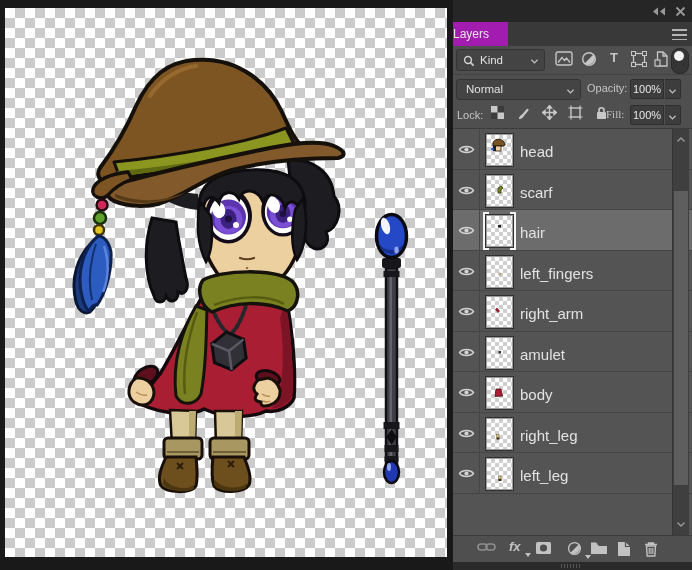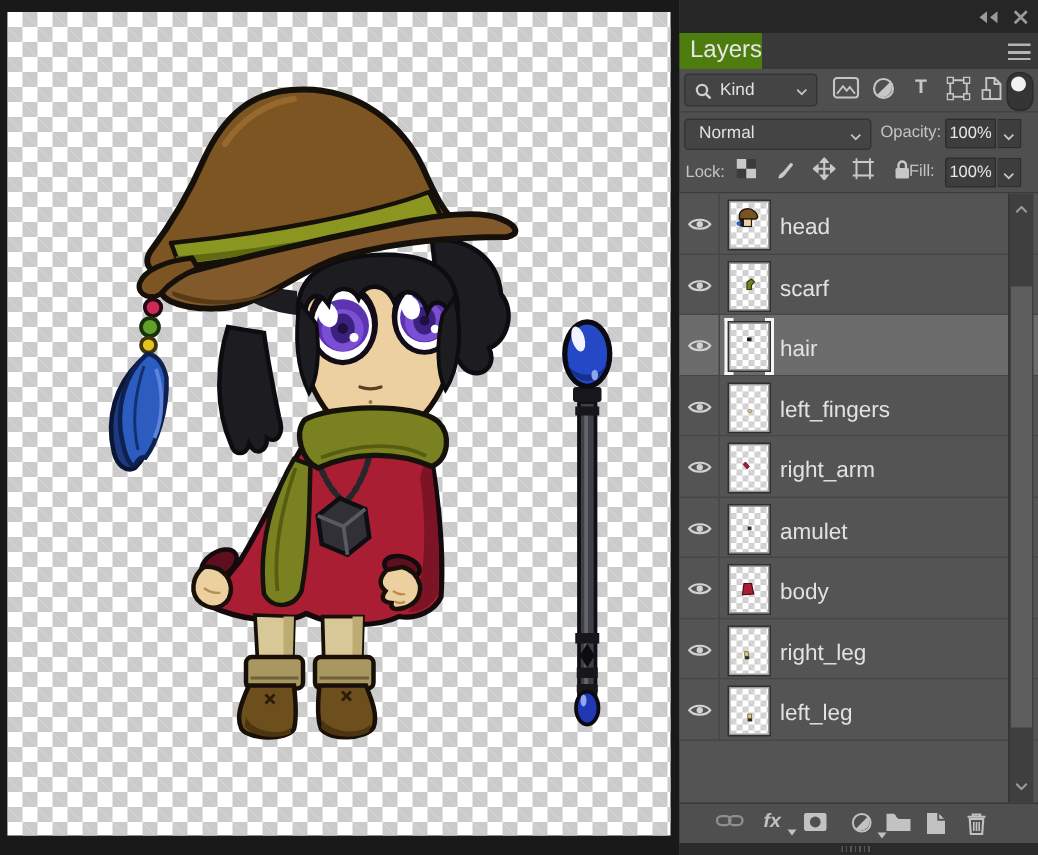--- a/index.html
+++ b/index.html
@@ -24,22 +24,22 @@
   .panel{
     position:absolute;left:453px;top:0;width:239px;height:570px;
     background:#4f4f4f;color:#d6d6d6;font-size:11px;
   }
   .topbar{position:absolute;left:0;top:0;width:239px;height:22px;background:#262626;}
   .topbar .collapse{position:absolute;right:26px;top:7px;width:14px;height:9px;cursor:pointer;}
   .topbar .close{position:absolute;right:6px;top:6px;width:11px;height:11px;cursor:pointer;}
 
   .tabrow{position:absolute;left:0;top:22px;width:239px;height:24px;background:#393939;}
   .tab{
-    position:absolute;left:0;top:0;height:24px;width:55px;background:#4d7c0f;
-    color:#e6e6e6;font-size:16px;line-height:24px;text-align:right;
+    position:absolute;left:0;top:0;height:24px;width:55px;background:#a21caf;
+    color:#e6e6e6;font-size:12px;line-height:24px;text-align:left;
   }
   .panel-menu{position:absolute;right:5px;top:7px;width:15px;height:11px;
     background:repeating-linear-gradient(#b4b4b4 0 2px,transparent 2px 5px);} 
 
   .row{position:absolute;left:0;width:239px;background:#4f4f4f;}
   .filter-row{top:46px;height:28px;}
   .blend-row{top:74px;height:28px;border-top:1px solid #434343;}
   .lock-row{top:102px;height:26px;}
 
   .dd{
@@ -55,21 +55,21 @@
 
   .ftype{position:absolute;top:5px;width:20px;height:18px;text-align:center;cursor:pointer;}
   .toggle{
     position:absolute;right:3px;top:2px;width:16px;height:24px;border-radius:8px;
     background:#353535;border:1px solid #2a2a2a;cursor:pointer;
   }
   .toggle .knob{position:absolute;left:2px;top:2px;width:10px;height:10px;border-radius:50%;background:#f2f2f2;}
 
   .small-label{position:absolute;top:7px;color:#c4c4c4;}
   .opacity-label{left:134px;}
-  .fill-label{left:153px;top:6px;}
+  .fill-label{left:153px;top:6px;font-family:Liberation Serif, serif;}
   .value-box{
     position:absolute;left:177px;width:34px;height:20px;background:#3d3d3d;
     border:1px solid #2e2e2e;border-radius:2px 0 0 2px;box-sizing:border-box;
     text-align:center;line-height:18px;color:#e8e8e8;
   }
   .chev-btn{
     position:absolute;left:212px;width:16px;height:20px;background:#3d3d3d;
     border:1px solid #2e2e2e;border-left:none;border-radius:0 2px 2px 0;box-sizing:border-box;cursor:pointer;
   }
   .chev-btn .chev{position:absolute;left:4px;top:8px;}

